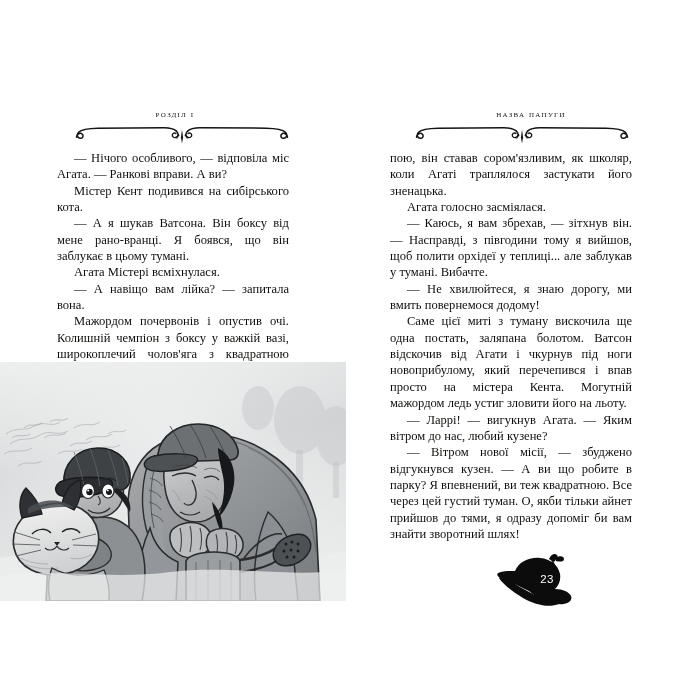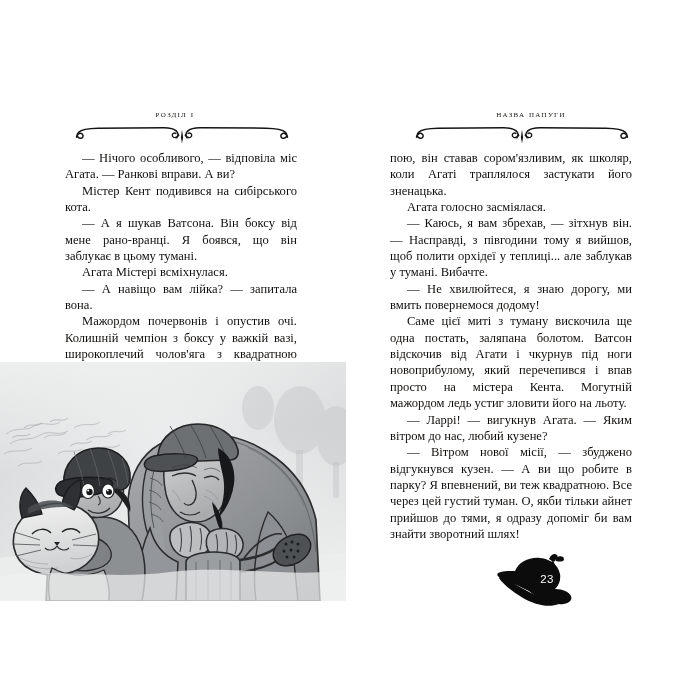--- a/index.html
+++ b/index.html
@@ -64,21 +64,21 @@
   .column {
     position: absolute;
     top: 150px;
     font-size: 12.55px;
     line-height: 16.35px;
     text-align: justify;
     text-justify: inter-word;
     hyphens: manual;
     color: #110f0d;
   }
-  .page-left .column  { left: 57px;  width: 232px; margin-left: 8px; }
+  .page-left .column  { left: 57px;  width: 232px; }
   .page-right .column { left: 40px;  width: 242px; }
 
   .column p {
     margin: 0;
     text-indent: 17px;
   }
   .column p.cont {
     text-indent: 0;
   }
 

